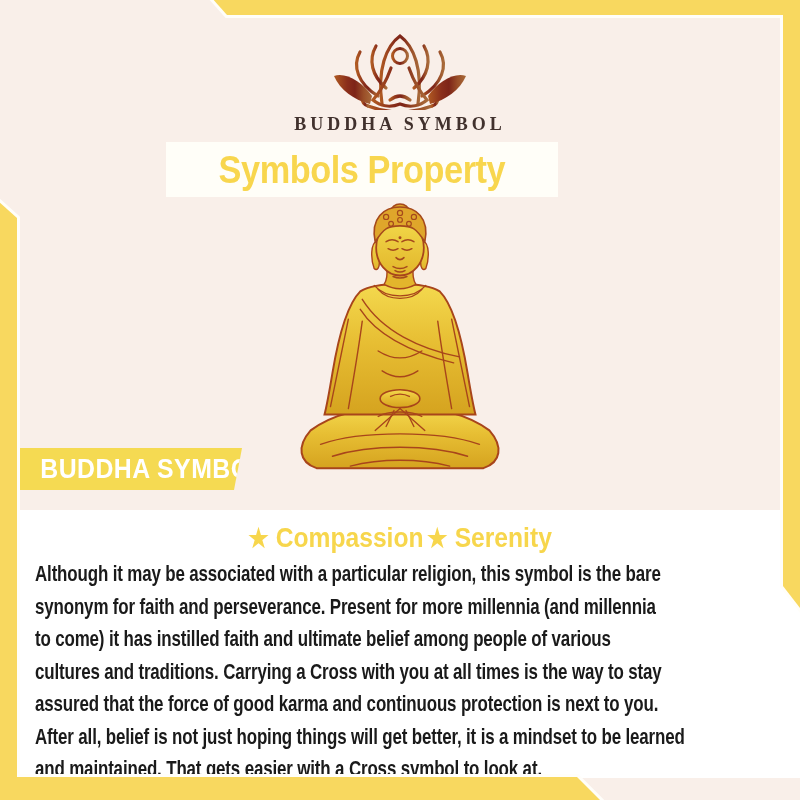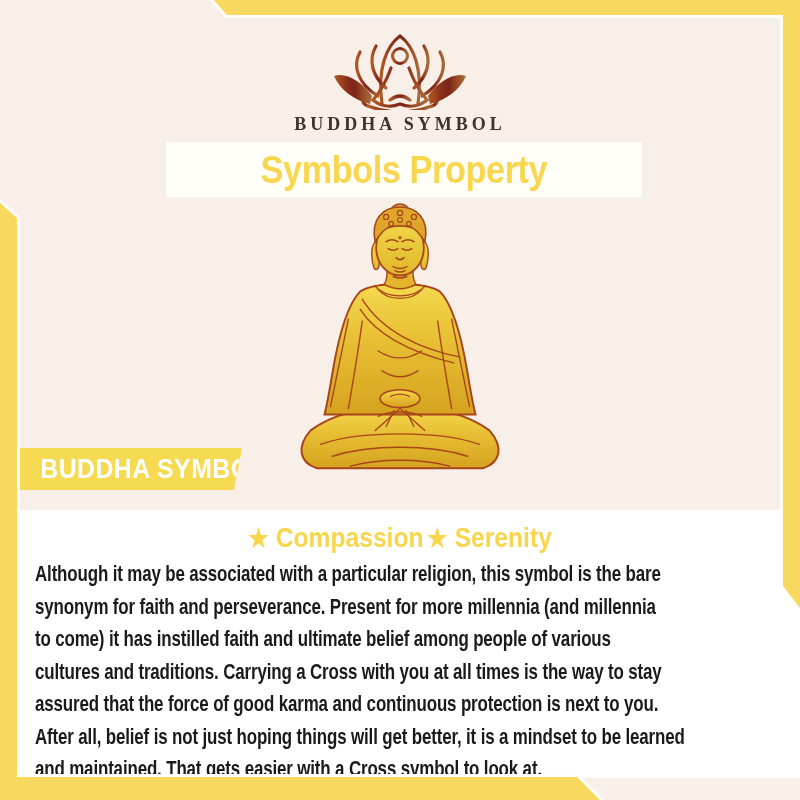--- a/index.html
+++ b/index.html
@@ -13,21 +13,21 @@
   
   .logo-block{position:absolute;top:0;left:0;width:800px;text-align:center;z-index:3;}
   .lotus{display:block;margin:26px auto 0 auto;}
   .brand-name{
     margin-top:4px;
     font-family:"Liberation Serif", serif;
     font-size:18px;letter-spacing:4px;color:#41312D;font-weight:600;
   }
   
   .title-box{
-    position:absolute;left:166px;top:142px;width:476px;height:55px;
+    position:absolute;left:166px;top:142px;width:392px;height:55px;
     background:#FFFEF8;z-index:3;
     display:flex;align-items:center;justify-content:center;
   }
   .title{
     margin:0;font-size:39px;font-weight:bold;color:#F8D64E;
     transform:scaleX(0.88);transform-origin:center;white-space:nowrap;
     letter-spacing:-0.5px;
   }
   
   .statue{position:absolute;left:290px;top:202px;margin:0;z-index:2;}

